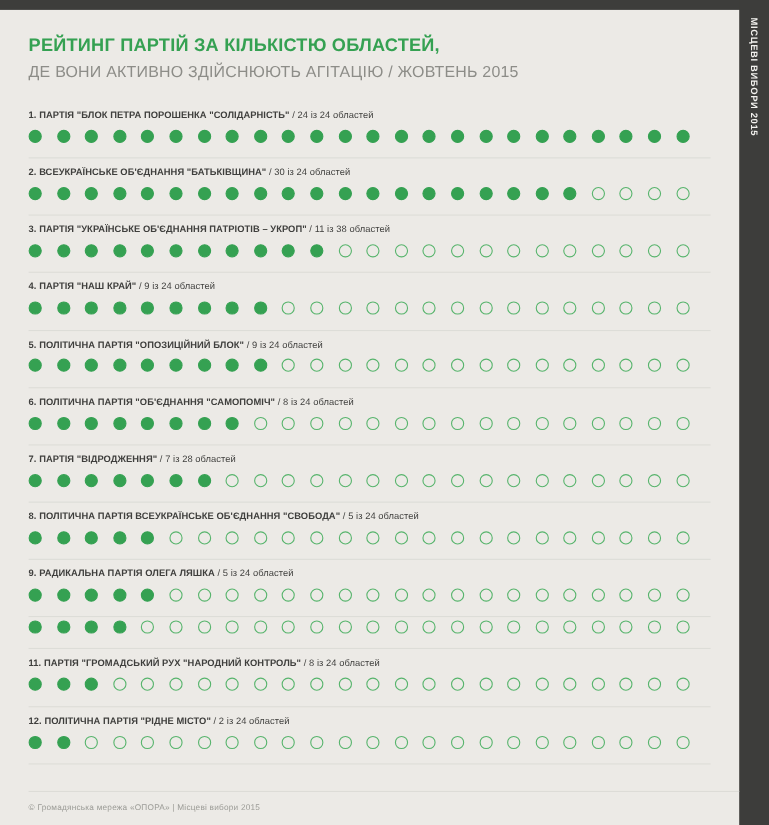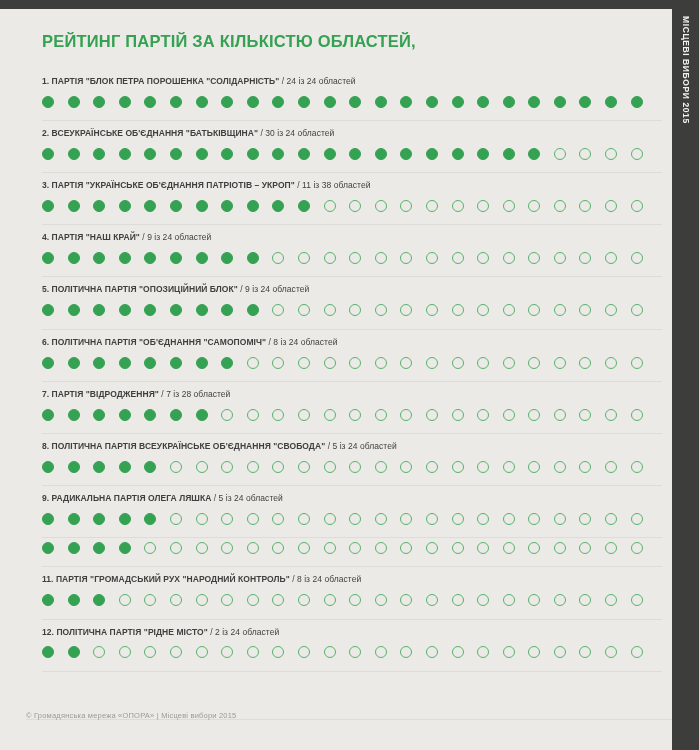--- a/index.html
+++ b/index.html
@@ -49,21 +49,20 @@
     writing-mode: vertical-rl;
     text-orientation: mixed;
     line-height: 25px;
     white-space: nowrap;
   }
   .content {
     position: absolute;
     left: 0; top: 9px;
     width: 672px;
     height: 741px;
-    padding-left: 16px;
   }
   .title-wrap {
     padding: 22px 30px 0 26px;
   }
   h1.title {
     margin: 0;
     font-size: 16.5px;
     font-weight: bold;
     color: #35a152;
     letter-spacing: 0.2px;
@@ -122,21 +121,21 @@
     border: 1.4px solid #57b46c;
   }
   .sep {
     height: 1px;
     background: #ddddd8;
     margin: 6px 26px 0 26px;
   }
   .footer {
     position: absolute;
     left: 26px;
-    bottom: 30px;
+    bottom: 12px;
     font-size: 7.5px;
     color: #9b9b96;
     letter-spacing: 0.2px;
     text-align: center;
   }
   .footer-line {
     position: absolute;
     left: 26px;
     right: 27px;
     bottom: 30px;
@@ -152,20 +151,21 @@
   <div class="topbar"></div>
 
   <div class="rightrail">
     <div class="rail-label">МІСЦЕВІ ВИБОРИ 2015</div>
   </div>
 
   <div class="content">
 
     <div class="title-wrap">
       <h1 class="title">РЕЙТИНГ ПАРТІЙ ЗА КІЛЬКІСТЮ ОБЛАСТЕЙ,</h1>
+      <h2 class="subtitle">ДЕ ВОНИ АКТИВНО ЗДІЙСНЮЮТЬ АГІТАЦІЮ / ЖОВТЕНЬ 2015</h2>
     </div>
 
     <div class="rows" id="rows-container">
         <div class="row">
           <div class="rowlabel"><b>1. ПАРТІЯ "БЛОК ПЕТРА ПОРОШЕНКА "СОЛІДАРНІСТЬ"</b><span> / 24 із 24 областей</span></div>
           <div class="dots"><span class="dot full"></span><span class="dot full"></span><span class="dot full"></span><span class="dot full"></span><span class="dot full"></span><span class="dot full"></span><span class="dot full"></span><span class="dot full"></span><span class="dot full"></span><span class="dot full"></span><span class="dot full"></span><span class="dot full"></span><span class="dot full"></span><span class="dot full"></span><span class="dot full"></span><span class="dot full"></span><span class="dot full"></span><span class="dot full"></span><span class="dot full"></span><span class="dot full"></span><span class="dot full"></span><span class="dot full"></span><span class="dot full"></span><span class="dot full"></span></div>
         </div>
         <div class="sep"></div>
         <div class="row">
           <div class="rowlabel"><b>2. ВСЕУКРАЇНСЬКЕ ОБ'ЄДНАННЯ "БАТЬКІВЩИНА"</b><span> / 30 із 24 областей</span></div>

